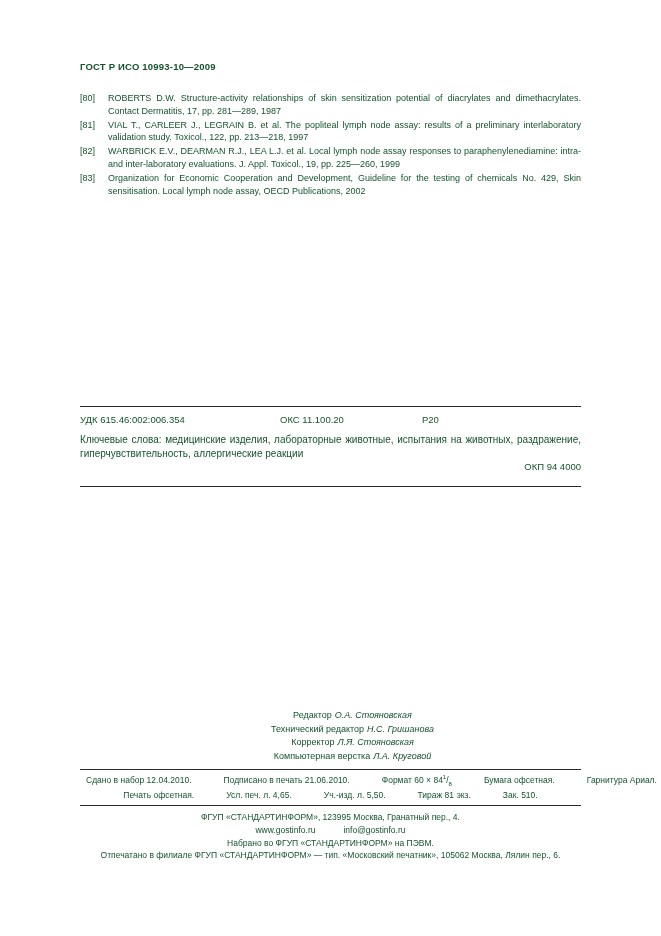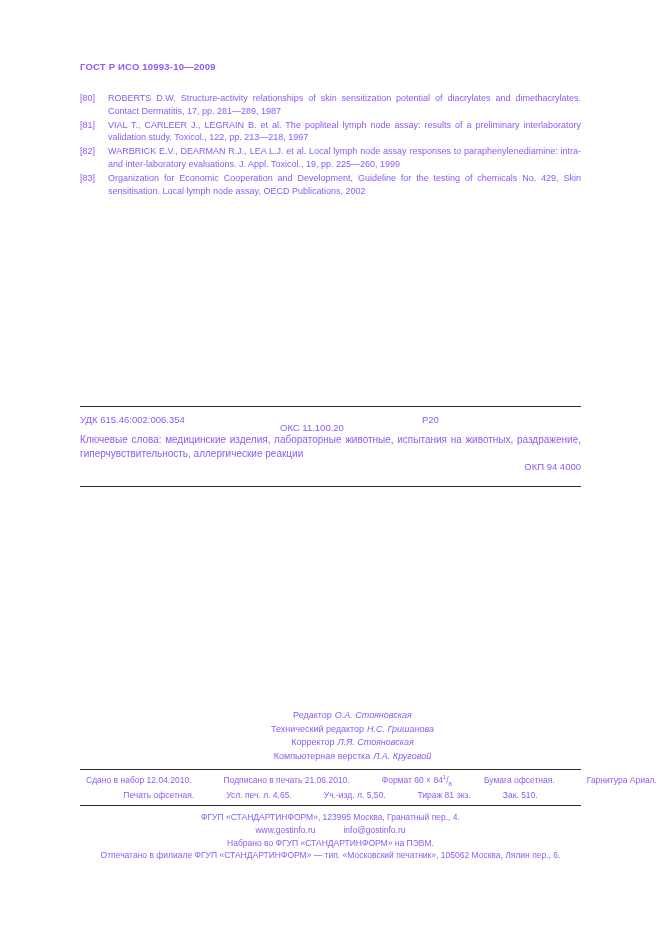--- a/index.html
+++ b/index.html
@@ -2,21 +2,21 @@
 <html><head>
 <meta charset="utf-8">
 <style>
   html, body { margin: 0; padding: 0; background: #ffffff; }
   .page {
     position: relative;
     width: 661px;
     height: 936px;
     background: #ffffff;
     font-family: "Liberation Sans", "DejaVu Sans", sans-serif;
-    color: #8b5cf6;
+    color: #14532d;
     overflow: hidden;
   }
   .doc-header {
     position: absolute; left: 80px; top: 61px;
     font-size: 9.5px; font-weight: bold; letter-spacing: 0.2px;
   }
   .refs {
     position: absolute; left: 80px; top: 92px; width: 501px;
     font-size: 9px; line-height: 12.6px;
   }
@@ -30,21 +30,21 @@
   #rule1 { top: 406px; }
   #rule2 { top: 486px; }
   #rule3 { top: 769px; }
   #rule4 { top: 805px; }
   .class-row {
     position: absolute; left: 80px; top: 414px; width: 501px; height: 12px;
     font-size: 9.5px;
   }
   .class-row span { position: absolute; top: 0; white-space: nowrap; }
   .c-udk { left: 0; }
-  .c-oks { left: 200px; margin-top: 8px; }
+  .c-oks { left: 200px; }
   .c-group { left: 342px; }
   .c-okp { right: 0; margin-top: 47px; }
   .keywords {
     position: absolute; left: 80px; top: 425px; width: 501px;
     font-size: 10px; line-height: 14px; text-align: justify; margin-top: 8px;
   }
   .editors {
     position: absolute; left: 80px; top: 709px; width: 545px;
     text-align: center; font-size: 9px; line-height: 13.6px;
   }

